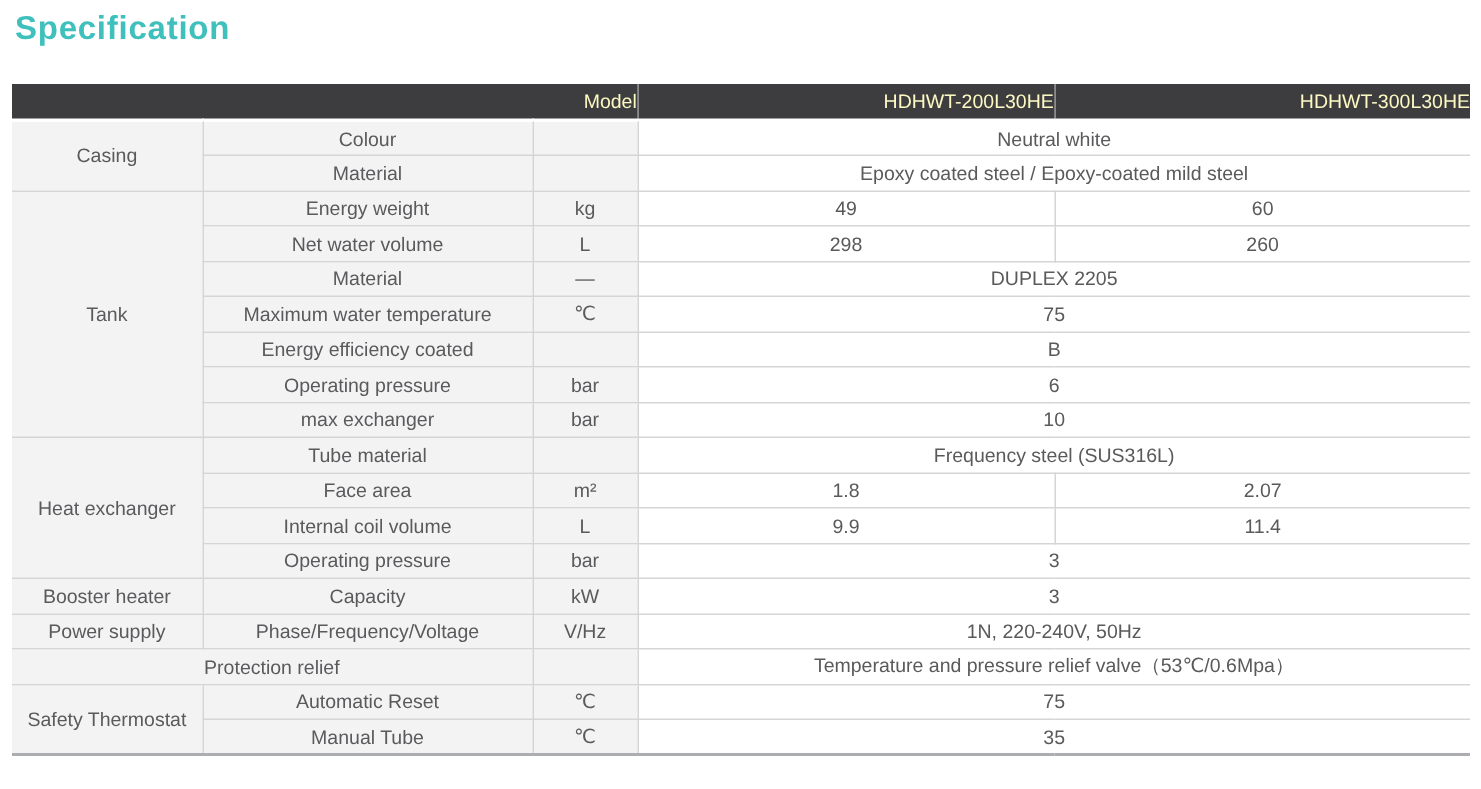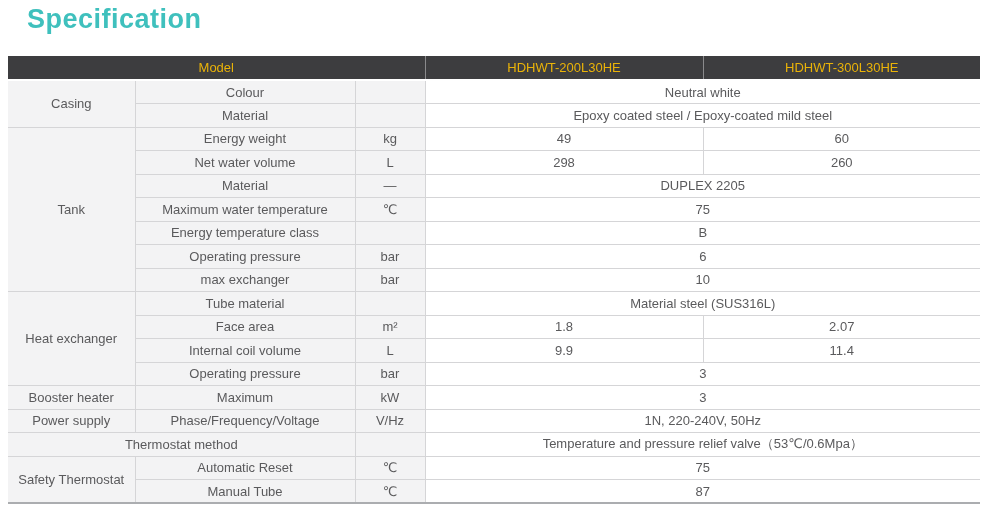--- a/index.html
+++ b/index.html
@@ -10,46 +10,46 @@
     --text:#5A5A5C;
     --border-inner:#D5D5D7;
     --border-section:#A6A8AB;
     --border-bottom:#ABADB0;
     --header-divider:#8A8A8C;
   }
   *{margin:0;padding:0;box-sizing:border-box;}
   html,body{width:987px;height:526px;overflow:hidden;background:#fff;
     font-family:"Liberation Sans","DejaVu Sans",sans-serif;}
   .page-title{
-    margin:2px 0 0 27px;
-    font-size:27px;
+    margin:2px 0 0 10px;
+    font-size:22px;
     font-weight:700;
     letter-spacing:0.5px;
     color:var(--accent);
     line-height:34px;
   }
   table.spec{
     border-collapse:collapse;
     table-layout:fixed;
     width:972px;
     margin:20px 0 0 8px;
     border-bottom:2px solid var(--border-bottom);
   }
   col.c-category{width:127px;}
   col.c-parameter{width:220px;}
   col.c-unit{width:70px;}
   col.c-model1{width:278px;}
   col.c-model2{width:277px;}
   th.model-th{
     background:var(--header-bg);
-    color:#eab308;
+    color:#fef9c3;
     font-weight:400;
     font-size:13px;
     height:24px;
-    text-align:center;
+    text-align:right;
     vertical-align:middle;
     border-bottom:2px solid #ffffff;
   }
   th.model-th + th.model-th{border-left:1px solid var(--header-divider);margin-left:28px;}
   td.cell{
     height:23.5px;
     font-size:13px;
     color:var(--text);
     text-align:center;
     vertical-align:middle;
@@ -114,79 +114,79 @@
         <td class="cell label">Material</td>
         <td class="cell label">—</td>
         <td class="cell value" colspan="2">DUPLEX 2205</td>
       </tr>
       <tr>
         <td class="cell label">Maximum water temperature</td>
         <td class="cell label">℃</td>
         <td class="cell value" colspan="2">75</td>
       </tr>
       <tr>
-        <td class="cell label">Energy temperature class</td>
+        <td class="cell label">Energy efficiency coated</td>
         <td class="cell label"></td>
         <td class="cell value" colspan="2">B</td>
       </tr>
       <tr>
         <td class="cell label">Operating pressure</td>
         <td class="cell label">bar</td>
         <td class="cell value" colspan="2">6</td>
       </tr>
       <tr>
         <td class="cell label">max exchanger</td>
         <td class="cell label">bar</td>
         <td class="cell value" colspan="2">10</td>
       </tr>
       <tr class="section-start">
         <td class="cell label category" rowspan="4">Heat exchanger</td>
         <td class="cell label">Tube material</td>
         <td class="cell label"></td>
-        <td class="cell value" colspan="2">Material steel (SUS316L)</td>
+        <td class="cell value" colspan="2">Frequency steel (SUS316L)</td>
       </tr>
       <tr>
         <td class="cell label">Face area</td>
         <td class="cell label">m²</td>
         <td class="cell value">1.8</td>
         <td class="cell value">2.07</td>
       </tr>
       <tr>
         <td class="cell label">Internal coil volume</td>
         <td class="cell label">L</td>
         <td class="cell value">9.9</td>
         <td class="cell value">11.4</td>
       </tr>
       <tr>
         <td class="cell label">Operating pressure</td>
         <td class="cell label">bar</td>
         <td class="cell value" colspan="2">3</td>
       </tr>
       <tr class="section-start">
         <td class="cell label category" rowspan="1">Booster heater</td>
-        <td class="cell label">Maximum</td>
+        <td class="cell label">Capacity</td>
         <td class="cell label">kW</td>
         <td class="cell value" colspan="2">3</td>
       </tr>
       <tr class="section-start">
         <td class="cell label category" rowspan="1">Power supply</td>
         <td class="cell label">Phase/Frequency/Voltage</td>
         <td class="cell label">V/Hz</td>
         <td class="cell value" colspan="2">1N, 220-240V, 50Hz</td>
       </tr>
       <tr class="section-start">
-        <td class="cell label" colspan="2">Thermostat method</td>
+        <td class="cell label" colspan="2">Protection relief</td>
         <td class="cell label"></td>
         <td class="cell value" colspan="2">Temperature and pressure relief valve（53℃/0.6Mpa）</td>
       </tr>
       <tr class="section-start">
         <td class="cell label category" rowspan="2">Safety Thermostat</td>
         <td class="cell label">Automatic Reset</td>
         <td class="cell label">℃</td>
         <td class="cell value" colspan="2">75</td>
       </tr>
       <tr>
         <td class="cell label">Manual Tube</td>
         <td class="cell label">℃</td>
-        <td class="cell value" colspan="2">87</td>
+        <td class="cell value" colspan="2">35</td>
       </tr>
     </tbody>
 </table>
 
 </body></html>

